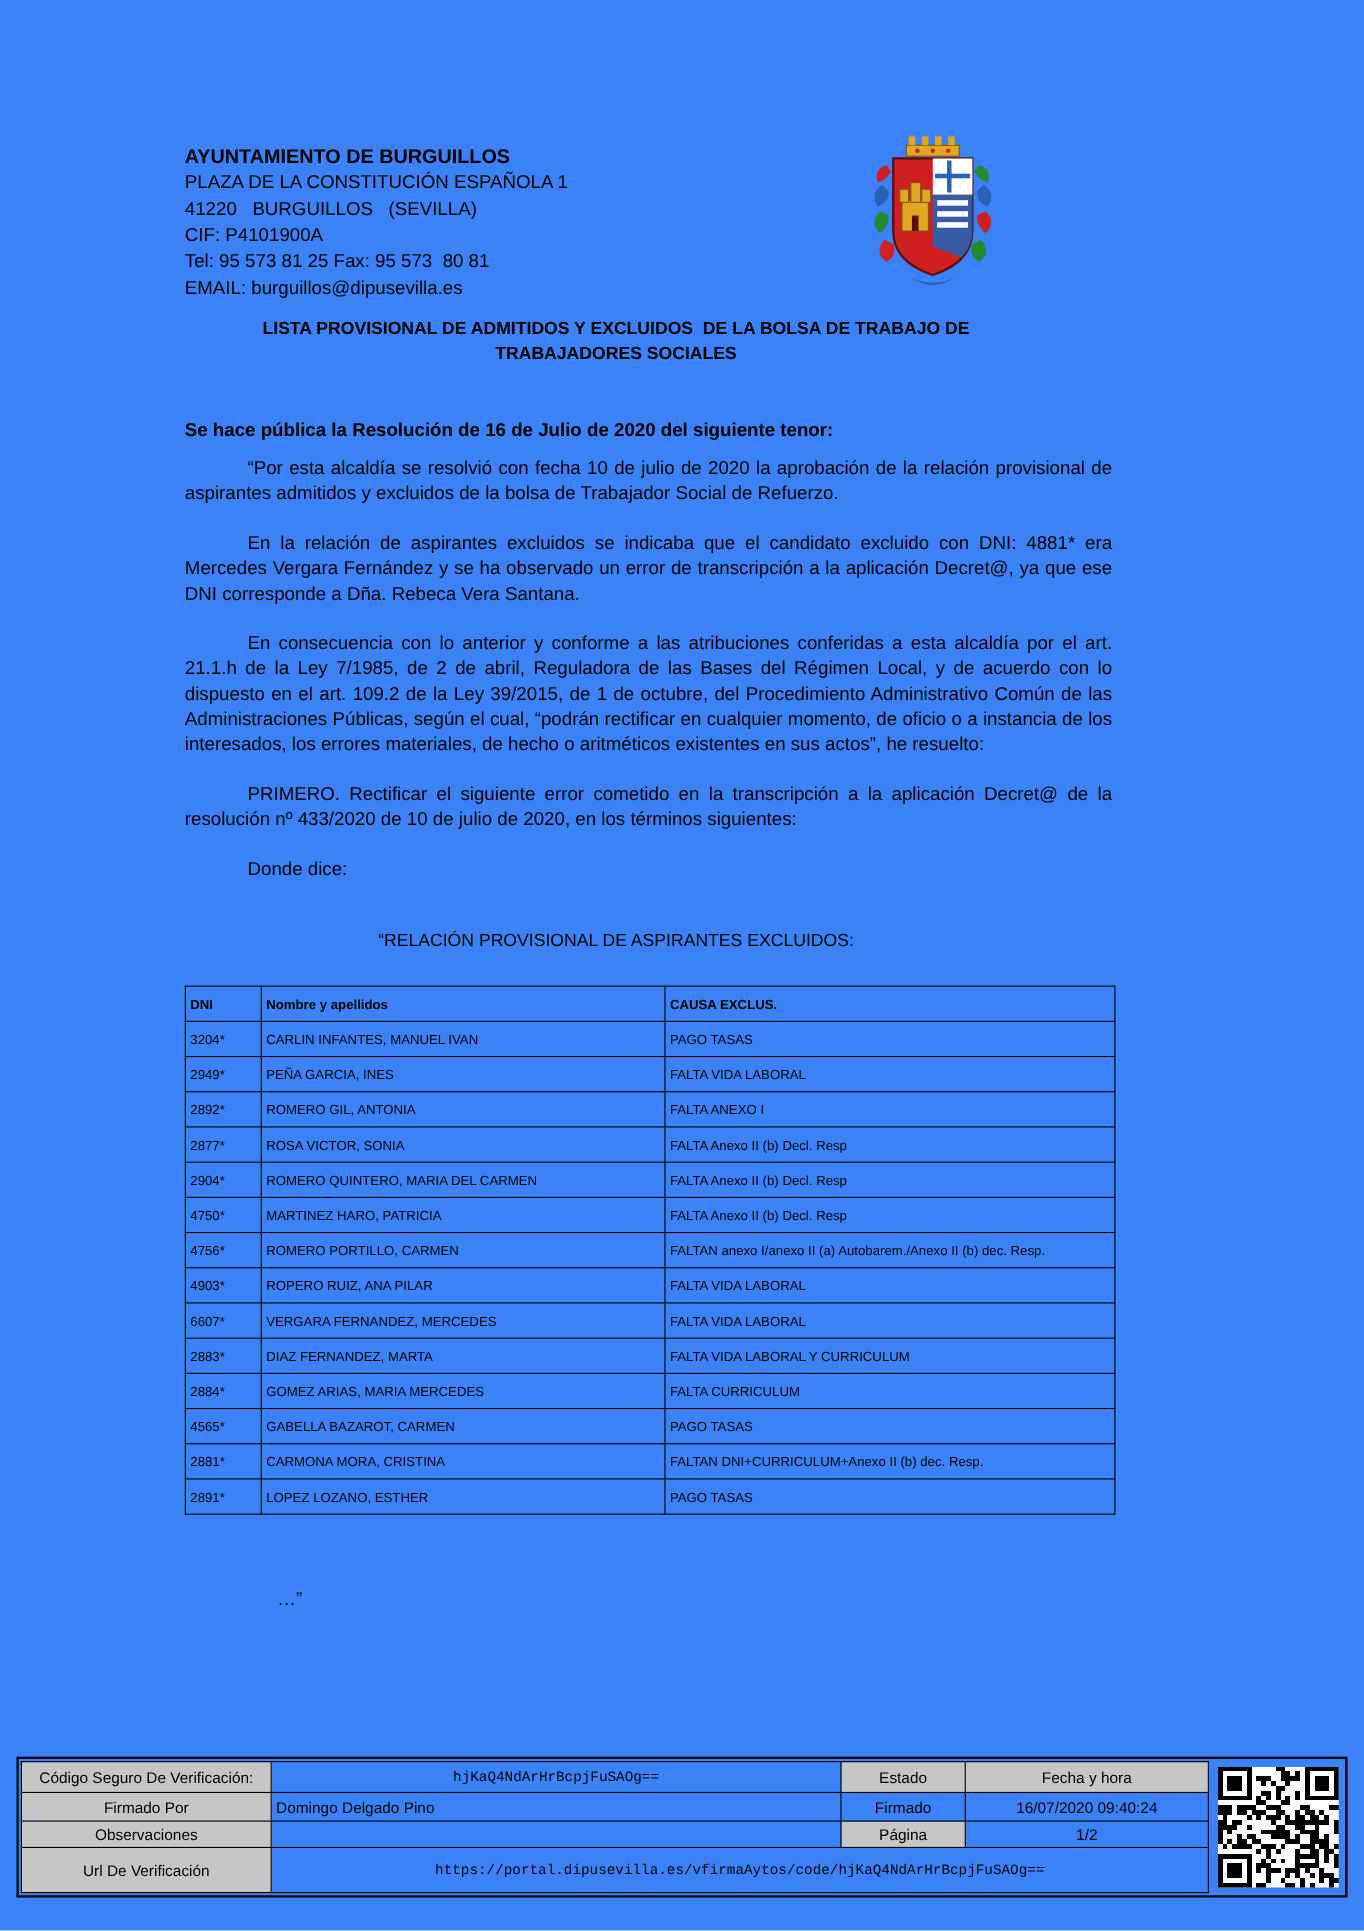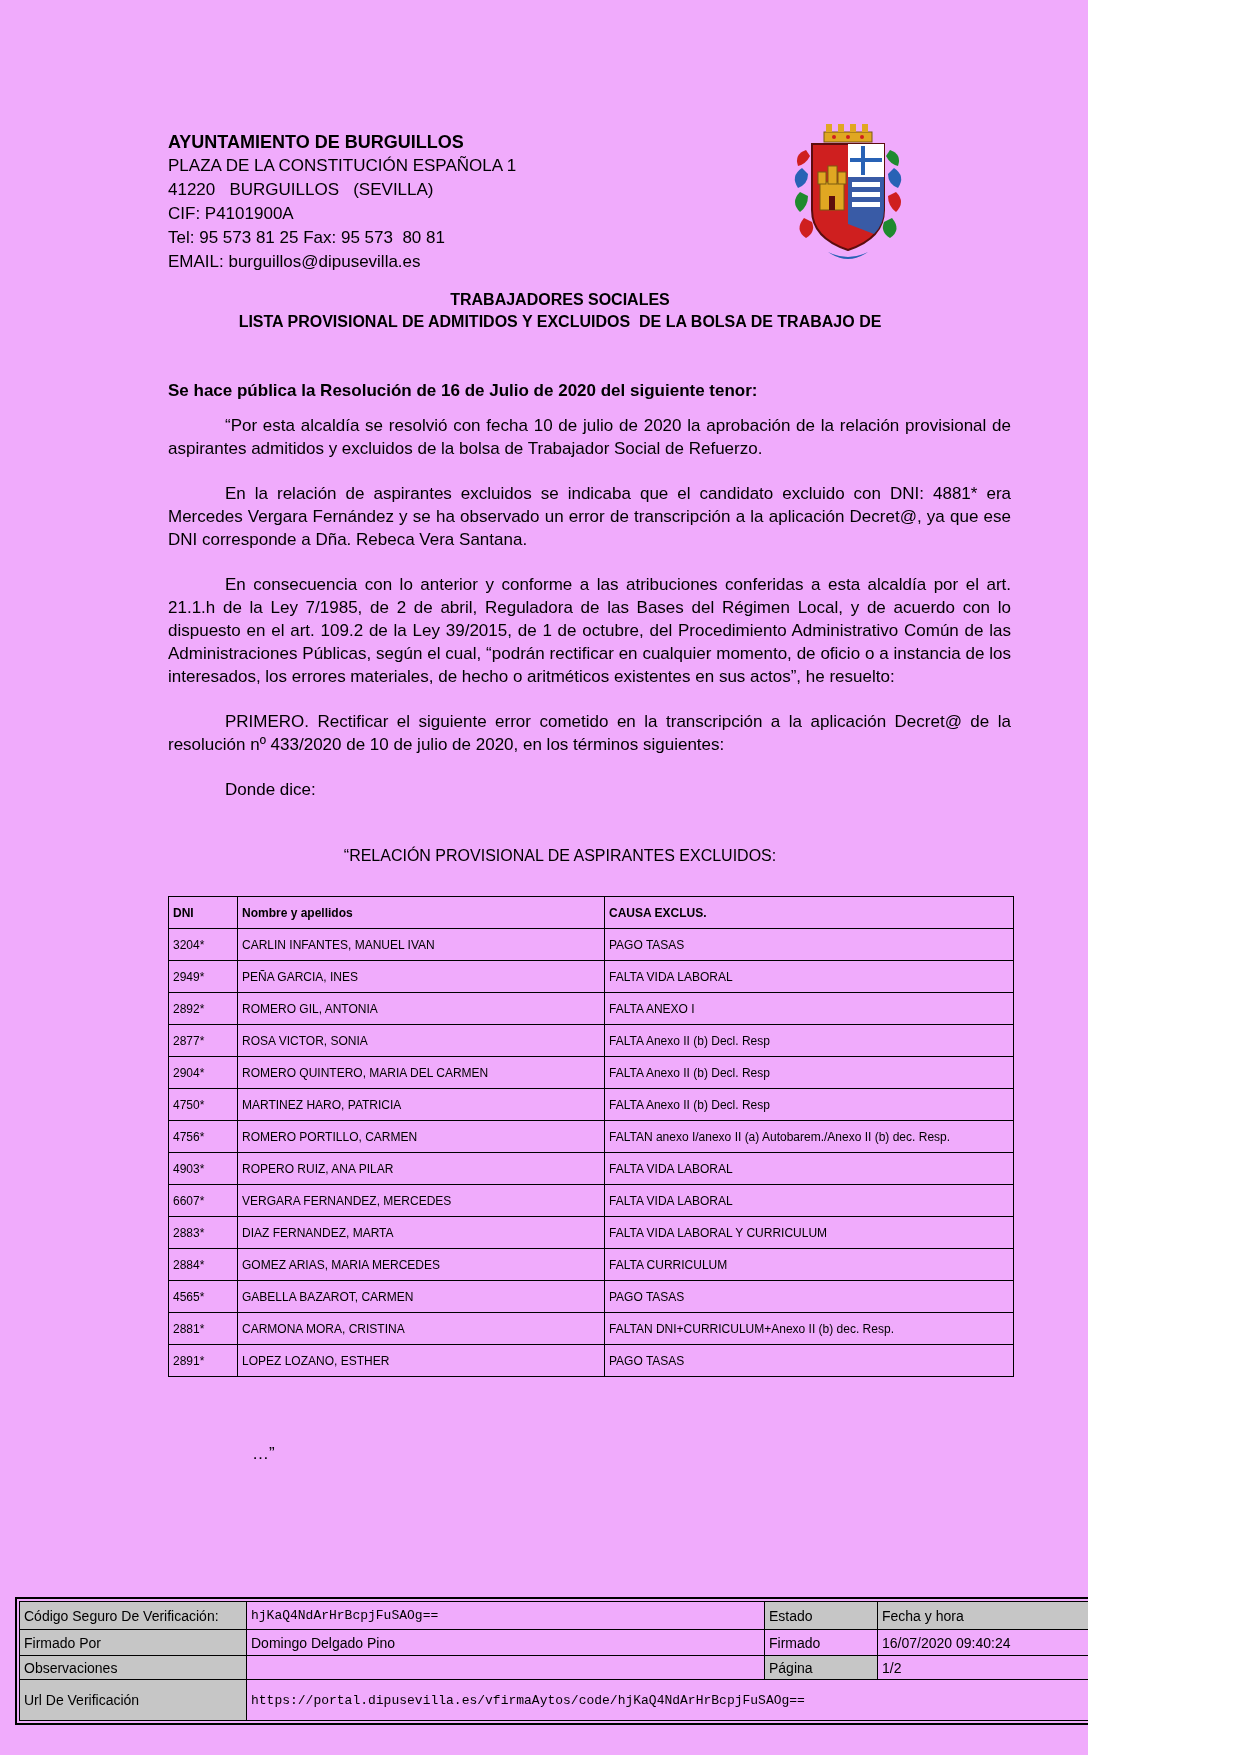--- a/index.html
+++ b/index.html
@@ -1,16 +1,16 @@
 <!DOCTYPE html>
 <html><head>
 <meta charset="utf-8">
 <style>
   html,body{margin:0;padding:0;background:#fff;}
-  .page{position:relative;width:1088px;height:1755px;background:#f0abfc;
+  .page{position:relative;width:1240px;height:1755px;background:#3b82f6;
         font-family:"Liberation Sans",sans-serif;color:#000;overflow:hidden;}
   .pre{white-space:pre-wrap;}
 
   
   .header-block{position:absolute;left:168px;top:130px;font-size:17px;line-height:24px;}
   .org-name{font-weight:bold;font-size:18px;}
   .coat{position:absolute;left:788px;top:120px;width:120px;height:145px;}
 
   
   .doc-title{position:absolute;left:160px;top:289px;width:800px;text-align:center;
@@ -35,21 +35,21 @@
   .col-name{width:358px;}
   .col-causa{width:400px;}
 
   .closing-mark{position:absolute;left:252px;top:1444px;font-size:17px;}
 
   
   .footer{position:absolute;left:15px;top:1597px;width:1210px;height:128px;
           border:2px solid #000;box-sizing:border-box;display:flex;}
   .ftable-wrap{flex:1;padding:2px;box-sizing:border-box;}
   .ftable{width:100%;height:100%;border-collapse:collapse;font-size:14px;}
-  .ftable td{border:1px solid #000;padding:1px 4px;vertical-align:middle;}
+  .ftable td{border:1px solid #000;padding:1px 4px;vertical-align:middle;text-align:center;}
   .ftable .lbl{background:#c6c6c6;width:218px;}
   .ftable .hdr{background:#c6c6c6;}
   .ftable .mono{font-family:"Liberation Mono","DejaVu Sans Mono",monospace;font-size:13px;}
   .ftable .left{text-align:left;}
   .c-estado{width:104px;}
   .c-fecha{width:212px;}
   .r1{height:28px;} .r2{height:26px;} .r3{height:24px;}
   .qr-box{width:118px;display:flex;align-items:center;justify-content:center;padding:2px;}
   .qr-box svg{width:110px;height:110px;}
 </style>
@@ -99,22 +99,22 @@
 
       <rect x="32" y="62" width="24" height="28" fill="#e0a722" stroke="#7a5a10"></rect>
       <rect x="30" y="52" width="8" height="12" fill="#e0a722" stroke="#7a5a10"></rect>
       <rect x="40" y="46" width="9" height="18" fill="#e0a722" stroke="#7a5a10"></rect>
       <rect x="50" y="52" width="8" height="12" fill="#e0a722" stroke="#7a5a10"></rect>
       <rect x="41" y="76" width="6" height="14" fill="#5c0d0d"></rect>
     </svg>
   </div>
 
   <div class="doc-title">
+    <div class="pre">LISTA PROVISIONAL DE ADMITIDOS Y EXCLUIDOS  DE LA BOLSA DE TRABAJO DE</div>
     <div class="pre">TRABAJADORES SOCIALES</div>
-    <div class="pre">LISTA PROVISIONAL DE ADMITIDOS Y EXCLUIDOS  DE LA BOLSA DE TRABAJO DE</div>
   </div>
 
   <div class="intro">Se hace pública la Resolución de 16 de Julio de 2020 del siguiente tenor:</div>
 
   <div class="body-text">
     <p>“Por esta alcaldía se resolvió con fecha 10 de julio de 2020 la aprobación de la relación provisional de aspirantes admitidos y excluidos de la bolsa de Trabajador Social de Refuerzo.</p>
     <p>En la relación de aspirantes excluidos se indicaba que el candidato excluido con DNI: 4881* era Mercedes Vergara Fernández  y se ha observado un error de transcripción a la aplicación Decret@, ya que ese DNI corresponde a Dña. Rebeca Vera Santana.</p>
     <p>En consecuencia con lo anterior y conforme a las atribuciones conferidas a esta alcaldía por el art. 21.1.h de la Ley 7/1985, de 2 de abril, Reguladora de las Bases del Régimen Local, y de acuerdo con lo dispuesto en el art. 109.2 de la Ley 39/2015, de 1 de octubre, del Procedimiento Administrativo Común de las Administraciones Públicas, según el cual, “podrán rectificar en cualquier momento, de oficio o a instancia de los interesados, los errores materiales, de hecho o aritméticos existentes en sus actos”, he resuelto:</p>
     <p>PRIMERO. Rectificar el siguiente error cometido en la transcripción a la aplicación Decret@ de la resolución nº 433/2020 de 10 de julio de 2020, en los términos siguientes:</p>
     <p class="no-just">Donde dice:</p>

